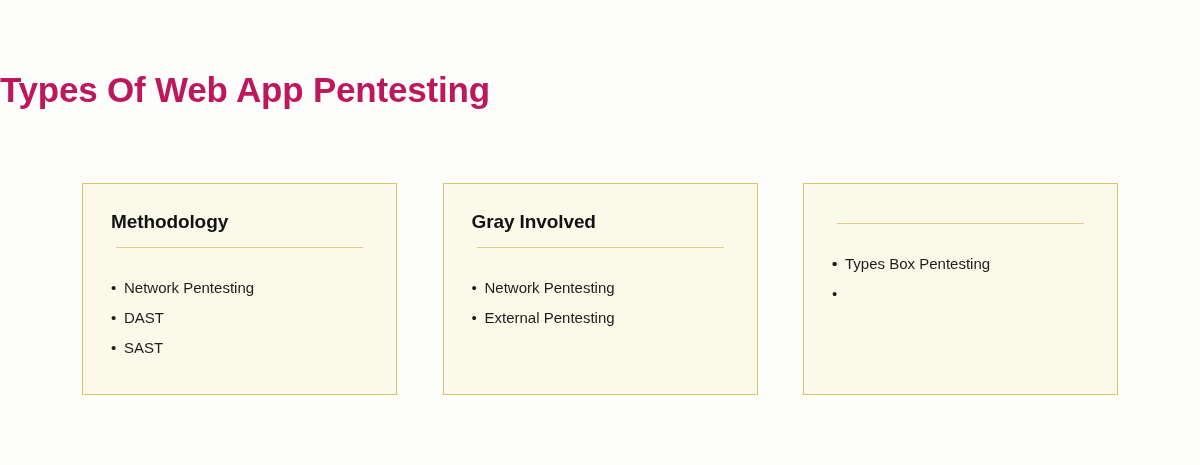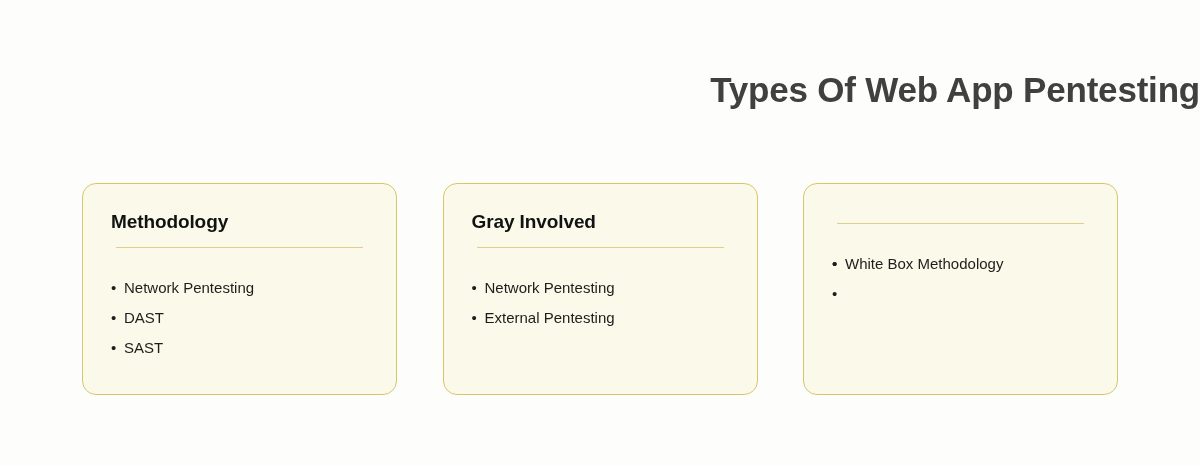--- a/index.html
+++ b/index.html
@@ -18,24 +18,24 @@
     position: relative;
     width: 1200px;
     height: 465px;
     box-sizing: border-box;
   }
   .page-title {
     position: absolute;
     left: 0;
     top: 68px;
     width: 1200px;
-    text-align: right;
+    text-align: left;
     font-size: 35px;
     font-weight: bold;
-    color: #404040;
+    color: #be185d;
     letter-spacing: -0.2px;
     line-height: 44px;
     white-space: nowrap;
   }
   .cards {
     position: absolute;
     left: 82px;
     top: 183px;
     width: 1036px;
     height: 212px;
@@ -43,21 +43,21 @@
     flex-direction: row;
     justify-content: space-between;
     align-items: stretch;
   }
   .card {
     box-sizing: border-box;
     width: 315px;
     height: 212px;
     background: #fbf9ea;
     border: 1.4px solid #d6c868;
-    border-radius: 14px;
+    border-radius: 0;
     padding: 26px 28px 0 28px;
     position: relative;
   }
   .card-heading {
     font-size: 19px;
     font-weight: bold;
     color: #111212;
     line-height: 24px;
     letter-spacing: -0.1px;
     margin: 0;
@@ -136,21 +136,21 @@
     </div>
 
     <div class="card">
       <hr class="card-divider">
       <ul class="card-list">
         <li class="card-list-item">
           <span class="bullet">•</span>
         </li>
         <li class="card-list-item">
           <span class="bullet">•</span>
-          <span>White Box Methodology</span>
+          <span>Types Box Pentesting</span>
         </li>
         <li class="card-list-item">
           <span class="bullet">•</span>
         </li>
       </ul>
     </div>
 
   </div>
 </div>
 

